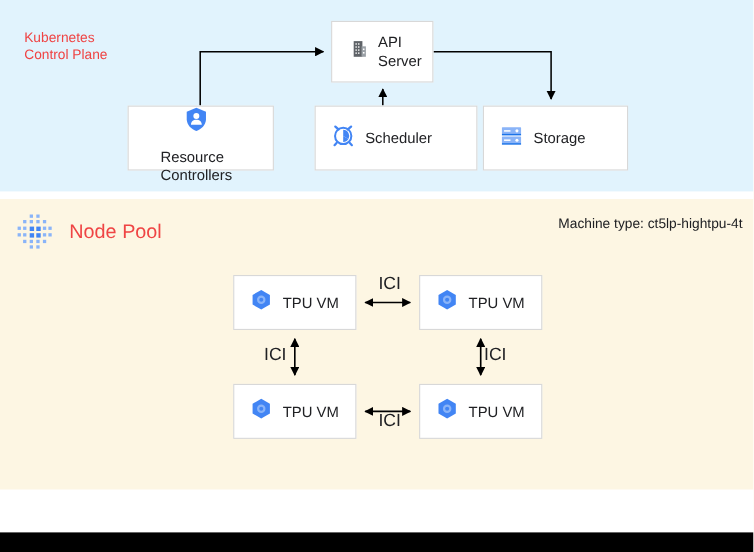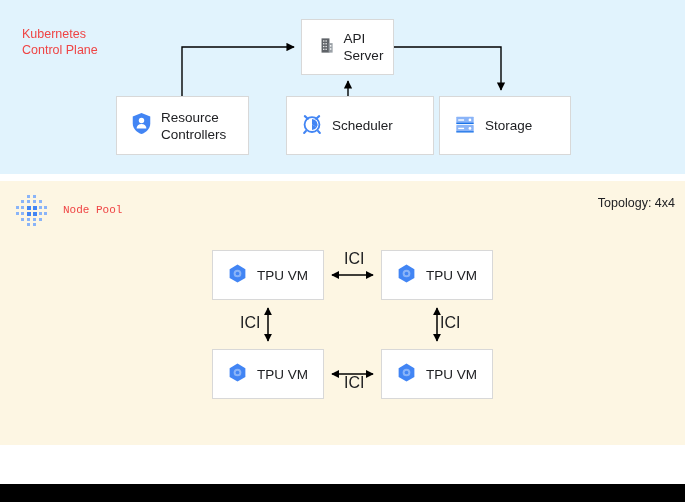--- a/index.html
+++ b/index.html
@@ -45,22 +45,21 @@
     line-height: 16px;
     white-space: pre-line;
   }
   .label-control {
     left: 22px;
     top: 26px;
   }
   .label-nodepool {
     left: 63px;
     top: 202px;
-    font-size: 11px;
-    font-family: Liberation Mono, monospace;
+    font-size: 18px;
   }
 
   .meta-block {
     position: absolute;
     right: 10px;
     top: 195px;
     text-align: right;
     font-size: 12.5px;
     color: #202124;
     line-height: 17px;
@@ -84,21 +83,21 @@
     line-height: 17px;
     white-space: pre-line;
   }
   .node-icon {
     flex: 0 0 auto;
     display: block;
   }
 
   
   #box-api-server   { left: 301px; top: 19px;  width: 93px;  height: 56px; justify-content: center; padding-left: 12px; }
-  #box-resource     { left: 116px; top: 96px;  width: 133px; height: 59px; justify-content: flex-start; padding-left: 14px; }
+  #box-resource     { left: 116px; top: 96px;  width: 133px; height: 59px; justify-content: flex-start; padding-left: 0; flex-direction: column; }
   #box-scheduler    { left: 286px; top: 96px;  width: 148px; height: 59px; justify-content: flex-start; padding-left: 14px; }
   #box-storage      { left: 439px; top: 96px;  width: 132px; height: 59px; justify-content: flex-start; padding-left: 14px; }
 
   
   #tpu-0 { left: 212px; top: 250px; width: 112px; height: 50px; justify-content: flex-start; padding-left: 14px; }
   #tpu-1 { left: 381px; top: 250px; width: 112px; height: 50px; justify-content: flex-start; padding-left: 14px; }
   #tpu-2 { left: 212px; top: 349px; width: 112px; height: 50px; justify-content: flex-start; padding-left: 14px; }
   #tpu-3 { left: 381px; top: 349px; width: 112px; height: 50px; justify-content: flex-start; padding-left: 14px; }
 
   
@@ -240,21 +239,21 @@
       <rect x="19" y="13" width="4" height="4"></rect>
       <rect x="13" y="19" width="4" height="4"></rect>
       <rect x="19" y="19" width="4" height="4"></rect>
     </g>
   </svg>
 </span>
 
 <div class="section-label label-nodepool">Node Pool</div>
 
 <div class="meta-block">
-  <div>Topology: 4x4</div>
+  <div>Machine type: ct5lp-hightpu-4t</div>
 </div>
 
 <svg class="wires">
   <defs>
     <marker id="arrow-ici-s" viewBox="0 0 10 10" refX="9" refY="5" markerWidth="5.5" markerHeight="5.5" orient="auto-start-reverse">
       <path d="M 0 0 L 10 5 L 0 10 z" fill="#000000"></path>
     </marker>
   </defs>
 
   <line x1="332" y1="275" x2="373" y2="275" stroke="#000000" stroke-width="1.5" marker-start="url(#arrow-ici-s)" marker-end="url(#arrow-ici-s)"></line>

